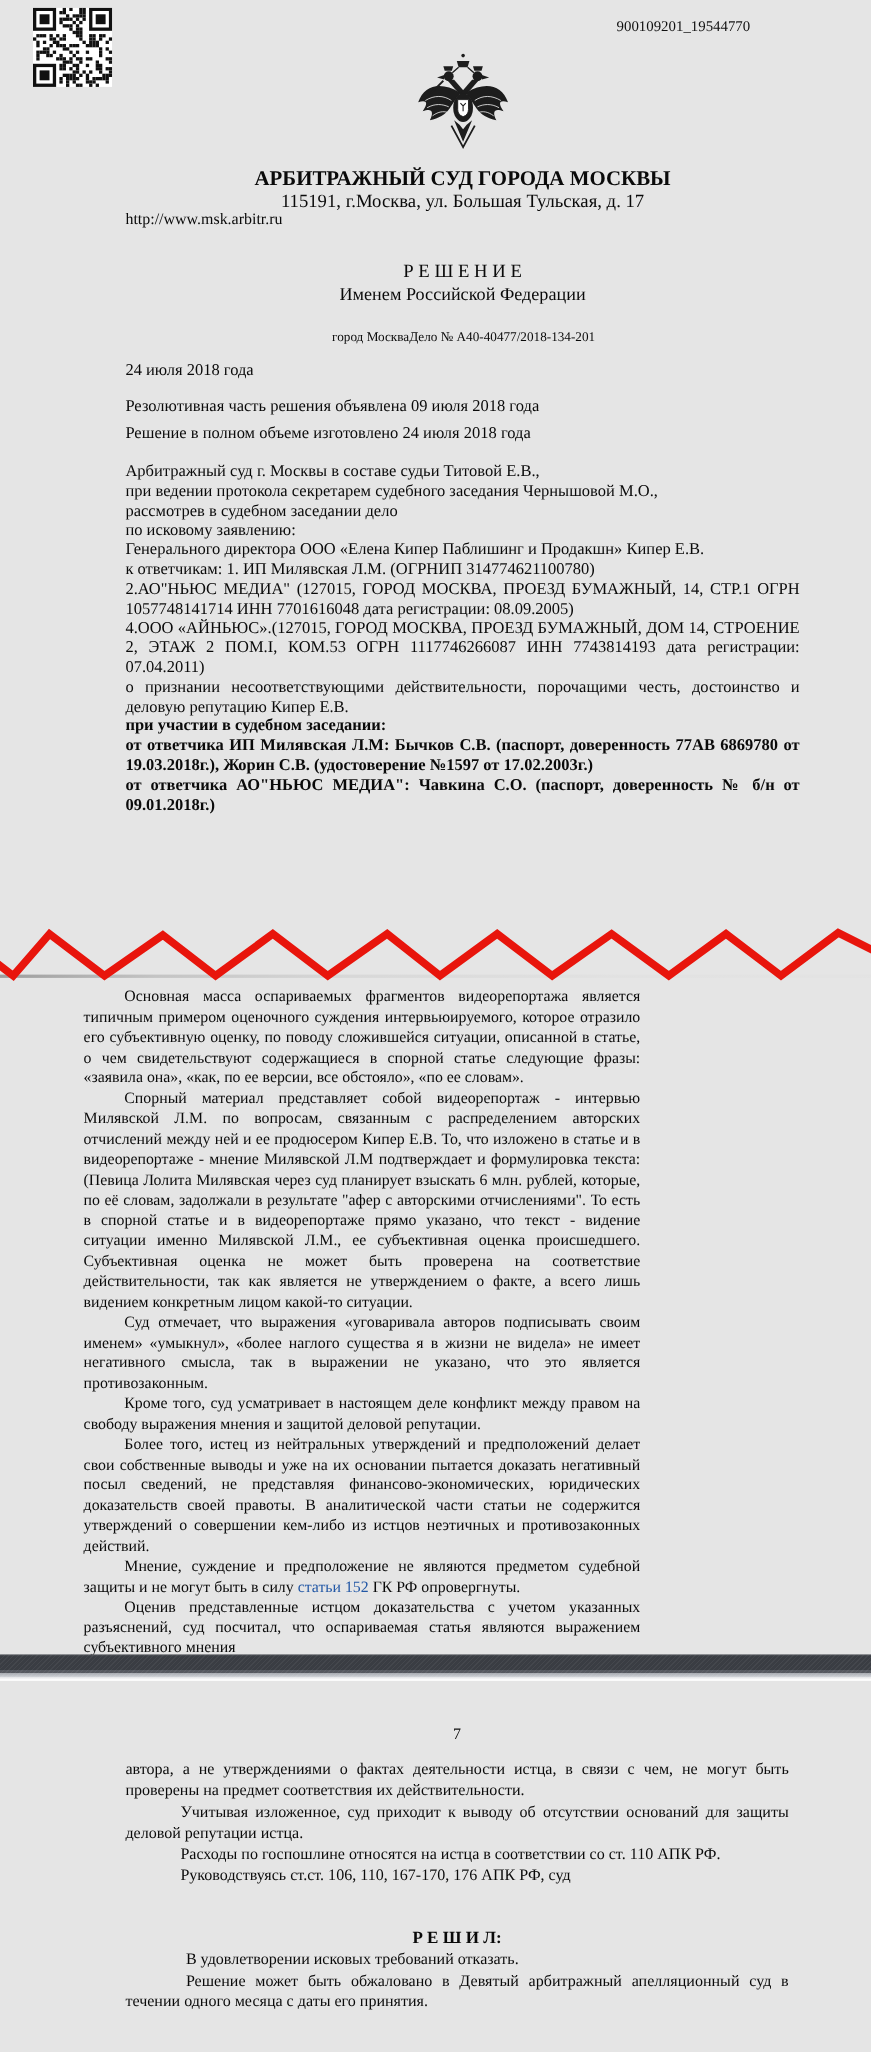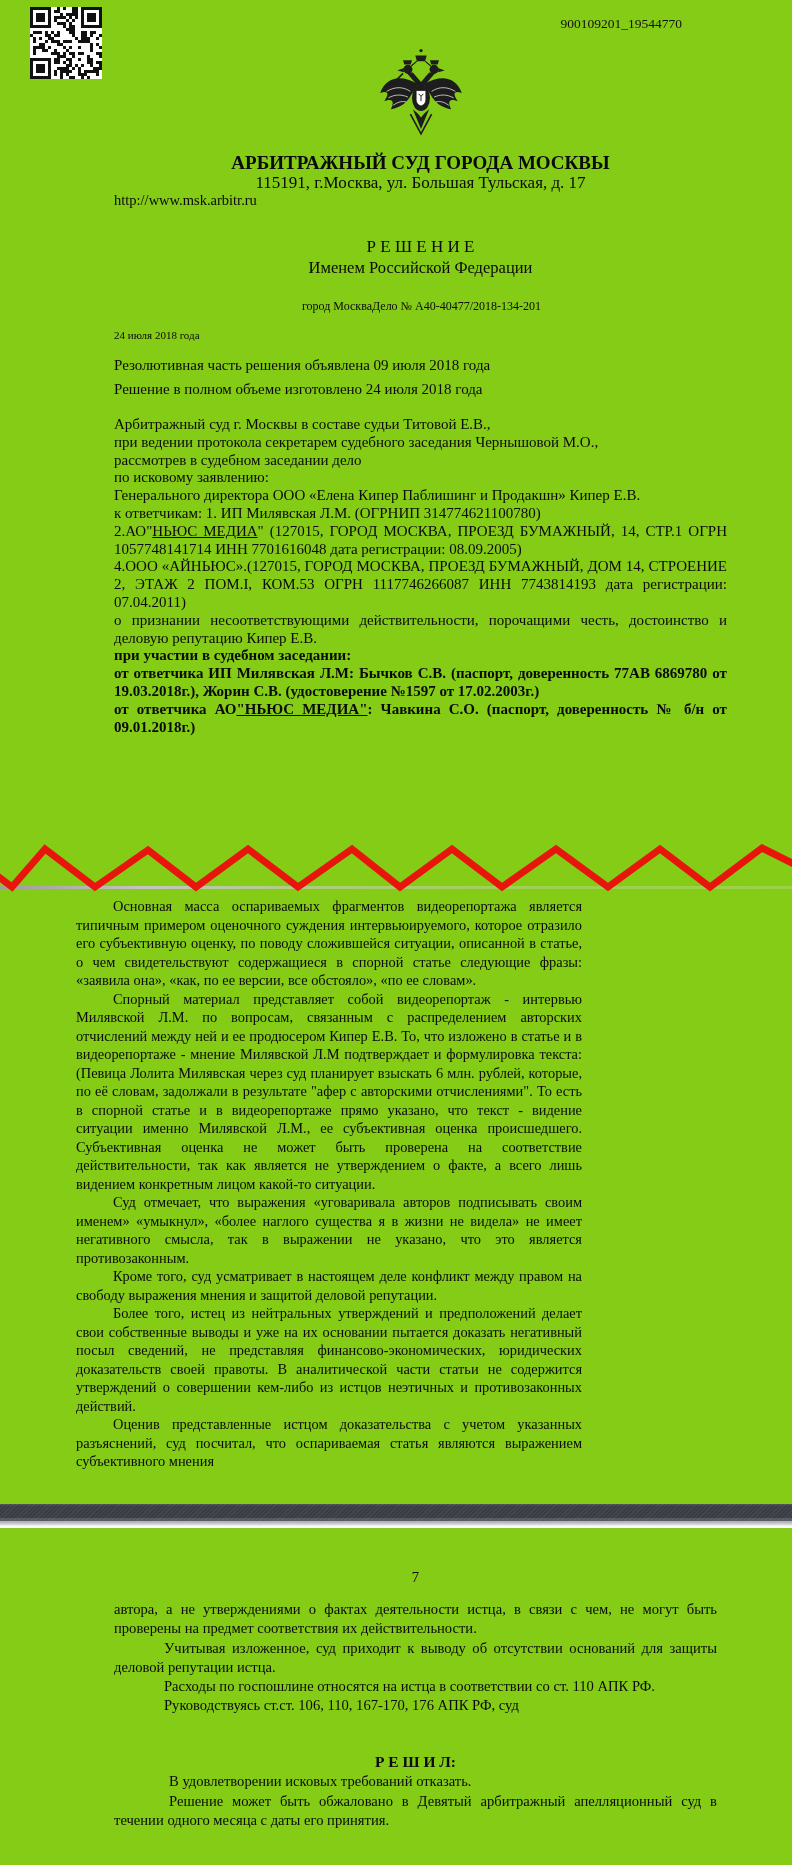--- a/index.html
+++ b/index.html
@@ -1,38 +1,38 @@
 <!DOCTYPE html>
 <html lang="ru"><head>
 <meta charset="utf-8">
 <style>
   html,body{margin:0;padding:0;background:#fff;}
-  .canvas{position:relative;width:792px;height:1865px;background:#84cc16;overflow:hidden;
+  .canvas{position:relative;width:792px;height:1865px;background:#e5e5e5;overflow:hidden;
           font-family:"Liberation Serif","DejaVu Serif",serif;color:#0a0a0a;}
 
   
   .sheet1{position:absolute;top:0;left:0;width:792px;height:889px;
           padding:0 65px 0 114px;box-sizing:border-box;}
   .qr{position:absolute;left:30px;top:7px;width:72px;height:72px;}
   .doc-ref{position:absolute;top:16px;right:110px;font-size:13.5px;color:#111;}
   .emblem{display:block;margin:46px auto 0;}
   .court-name{margin-top:12px;text-align:center;font-weight:bold;font-size:19px;line-height:22px;}
   .court-address{text-align:center;font-size:17px;line-height:18px;}
   .court-site{text-align:left;font-size:14.5px;line-height:17px;}
   .doc-title{margin-top:27px;text-align:center;font-size:17px;line-height:21px;}
   .doc-subtitle{text-align:center;font-size:16.5px;line-height:21px;}
   .city-row{margin-top:21px;display:flex;justify-content:center;font-size:12px;
             padding-left:8px;padding-right:6px;}
-  .date-line{margin-top:15px;font-size:11px;}
+  .date-line{margin-top:15px;font-size:15px;}
   .res-lines{margin-top:12px;font-size:15px;line-height:24px;}
   .res-lines p{margin:0;}
   .intro{margin-top:15px;font-size:15px;line-height:17.8px;text-align:justify;}
   .intro p{margin:0;}
   .attendees p{font-weight:bold;}
-  .u{text-decoration:underline;}
+  .u{}
 
   
   .zigzag{position:absolute;top:842px;left:0;width:792px;height:52px;z-index:5;}
   .edge-line{position:absolute;top:886px;left:0;width:792px;height:3px;z-index:4;
      background:linear-gradient(to right,#9d9d9d,#c4c4c4 18%,rgba(205,205,205,.55) 40%,rgba(218,218,218,.3) 70%,rgba(222,222,222,.25));}
 
   
   .sheet2{position:absolute;top:889px;left:0;width:692px;height:615px;
           padding:8px 110px 0 76px;box-sizing:border-box;
           font-size:14.4px;line-height:18.5px;text-align:justify;}
@@ -313,20 +313,21 @@
   <svg class="zigzag" width="792" height="52" viewBox="0 0 792 52">
     <path d="M-60 -10 L12 45 L45 7 L95 45 L148 8 L196 45 L248 7 L298 45 L352 7 L400 45 L452 7 L502 45 L556 7 L608 45 L660 7 L710 45 L762 6 L802 26" fill="none" stroke="#e8150c" stroke-width="7" stroke-linecap="square"></path>
   </svg>
 
   <section class="sheet2">
     <p>Основная масса оспариваемых фрагментов видеорепортажа является типичным примером оценочного суждения интервьюируемого, которое отразило его субъективную оценку, по поводу сложившейся ситуации, описанной в статье, о чем свидетельствуют содержащиеся в спорной статье следующие фразы: «заявила она», «как, по ее версии, все обстояло», «по ее словам».</p>
     <p>Спорный материал представляет собой видеорепортаж - интервью Милявской Л.М. по вопросам, связанным с распределением авторских отчислений между ней и ее продюсером Кипер Е.В. То, что изложено в статье и в видеорепортаже - мнение Милявской Л.М подтверждает и формулировка текста: (Певица Лолита Милявская через суд планирует взыскать 6 млн. рублей, которые, по её словам, задолжали в результате "афер с авторскими отчислениями". То есть в спорной статье и в видеорепортаже прямо указано, что текст - видение ситуации именно Милявской Л.М., ее субъективная оценка происшедшего. Субъективная оценка не может быть проверена на соответствие действительности, так как является не утверждением о факте, а всего лишь видением конкретным лицом какой-то ситуации.</p>
     <p>Суд отмечает, что выражения «уговаривала авторов подписывать своим именем» «умыкнул», «более наглого существа я в жизни не видела» не имеет негативного смысла, так в выражении не указано, что это является противозаконным.</p>
     <p>Кроме того, суд усматривает в настоящем деле конфликт между правом на свободу выражения мнения и защитой деловой репутации.</p>
     <p>Более того, истец из нейтральных утверждений и предположений делает свои собственные выводы и уже на их основании пытается доказать негативный посыл сведений, не представляя финансово-экономических, юридических доказательств своей правоты. В аналитической части статьи не содержится утверждений о совершении кем-либо из истцов неэтичных и противозаконных действий.</p>
+    <p><span>Мнение, суждение и предположение не являются предметом судебной защиты и не могут быть в силу </span><a class="law-link">статьи 152</a><span> ГК РФ опровергнуты.</span></p>
     <p>Оценив представленные истцом доказательства с учетом указанных разъяснений, суд посчитал, что оспариваемая статья являются выражением субъективного мнения</p>
   </section>
 
   <div class="separator"></div>
 
   <section class="sheet3">
     <div class="page-number">7</div>
     <p class="cont">автора, а не утверждениями о фактах деятельности истца, в связи с чем, не могут быть проверены на предмет соответствия их действительности.</p>
     <p class="ind">Учитывая изложенное, суд приходит к выводу об отсутствии оснований для защиты деловой репутации истца.</p>
     <p class="ind">Расходы по госпошлине относятся на истца в соответствии со ст. 110 АПК РФ.</p>

